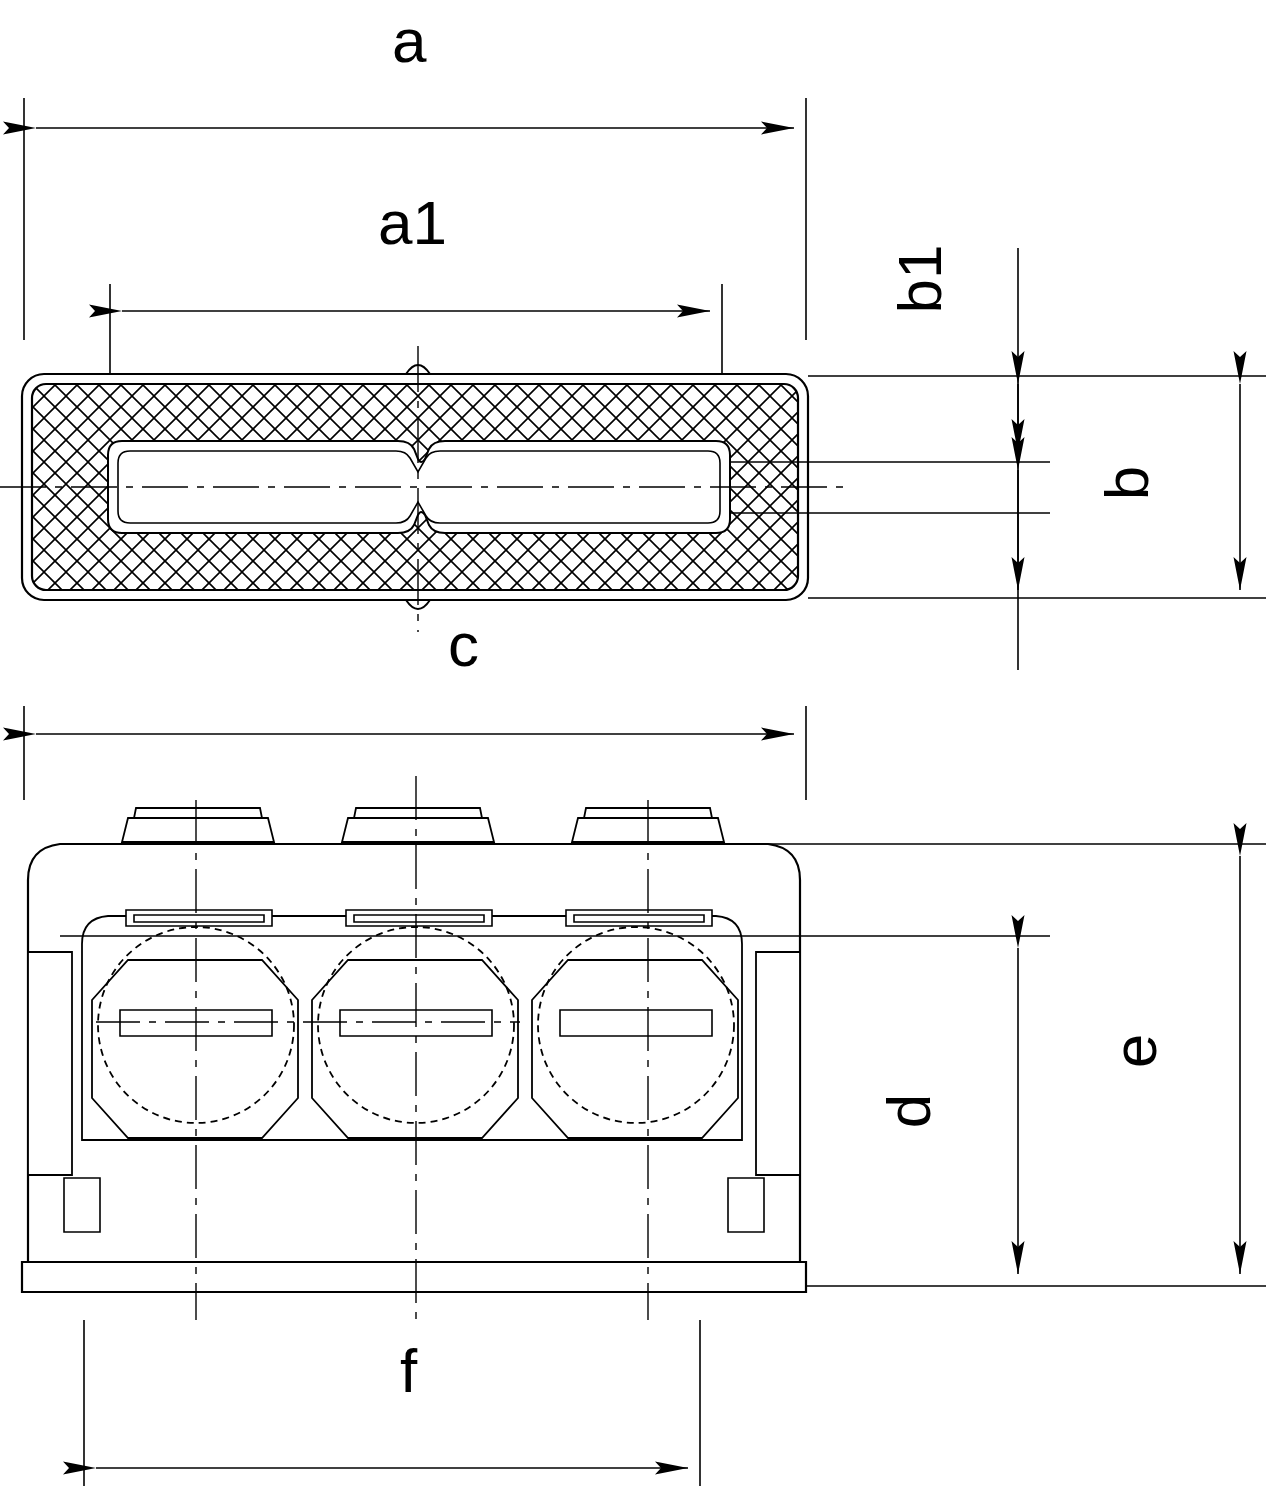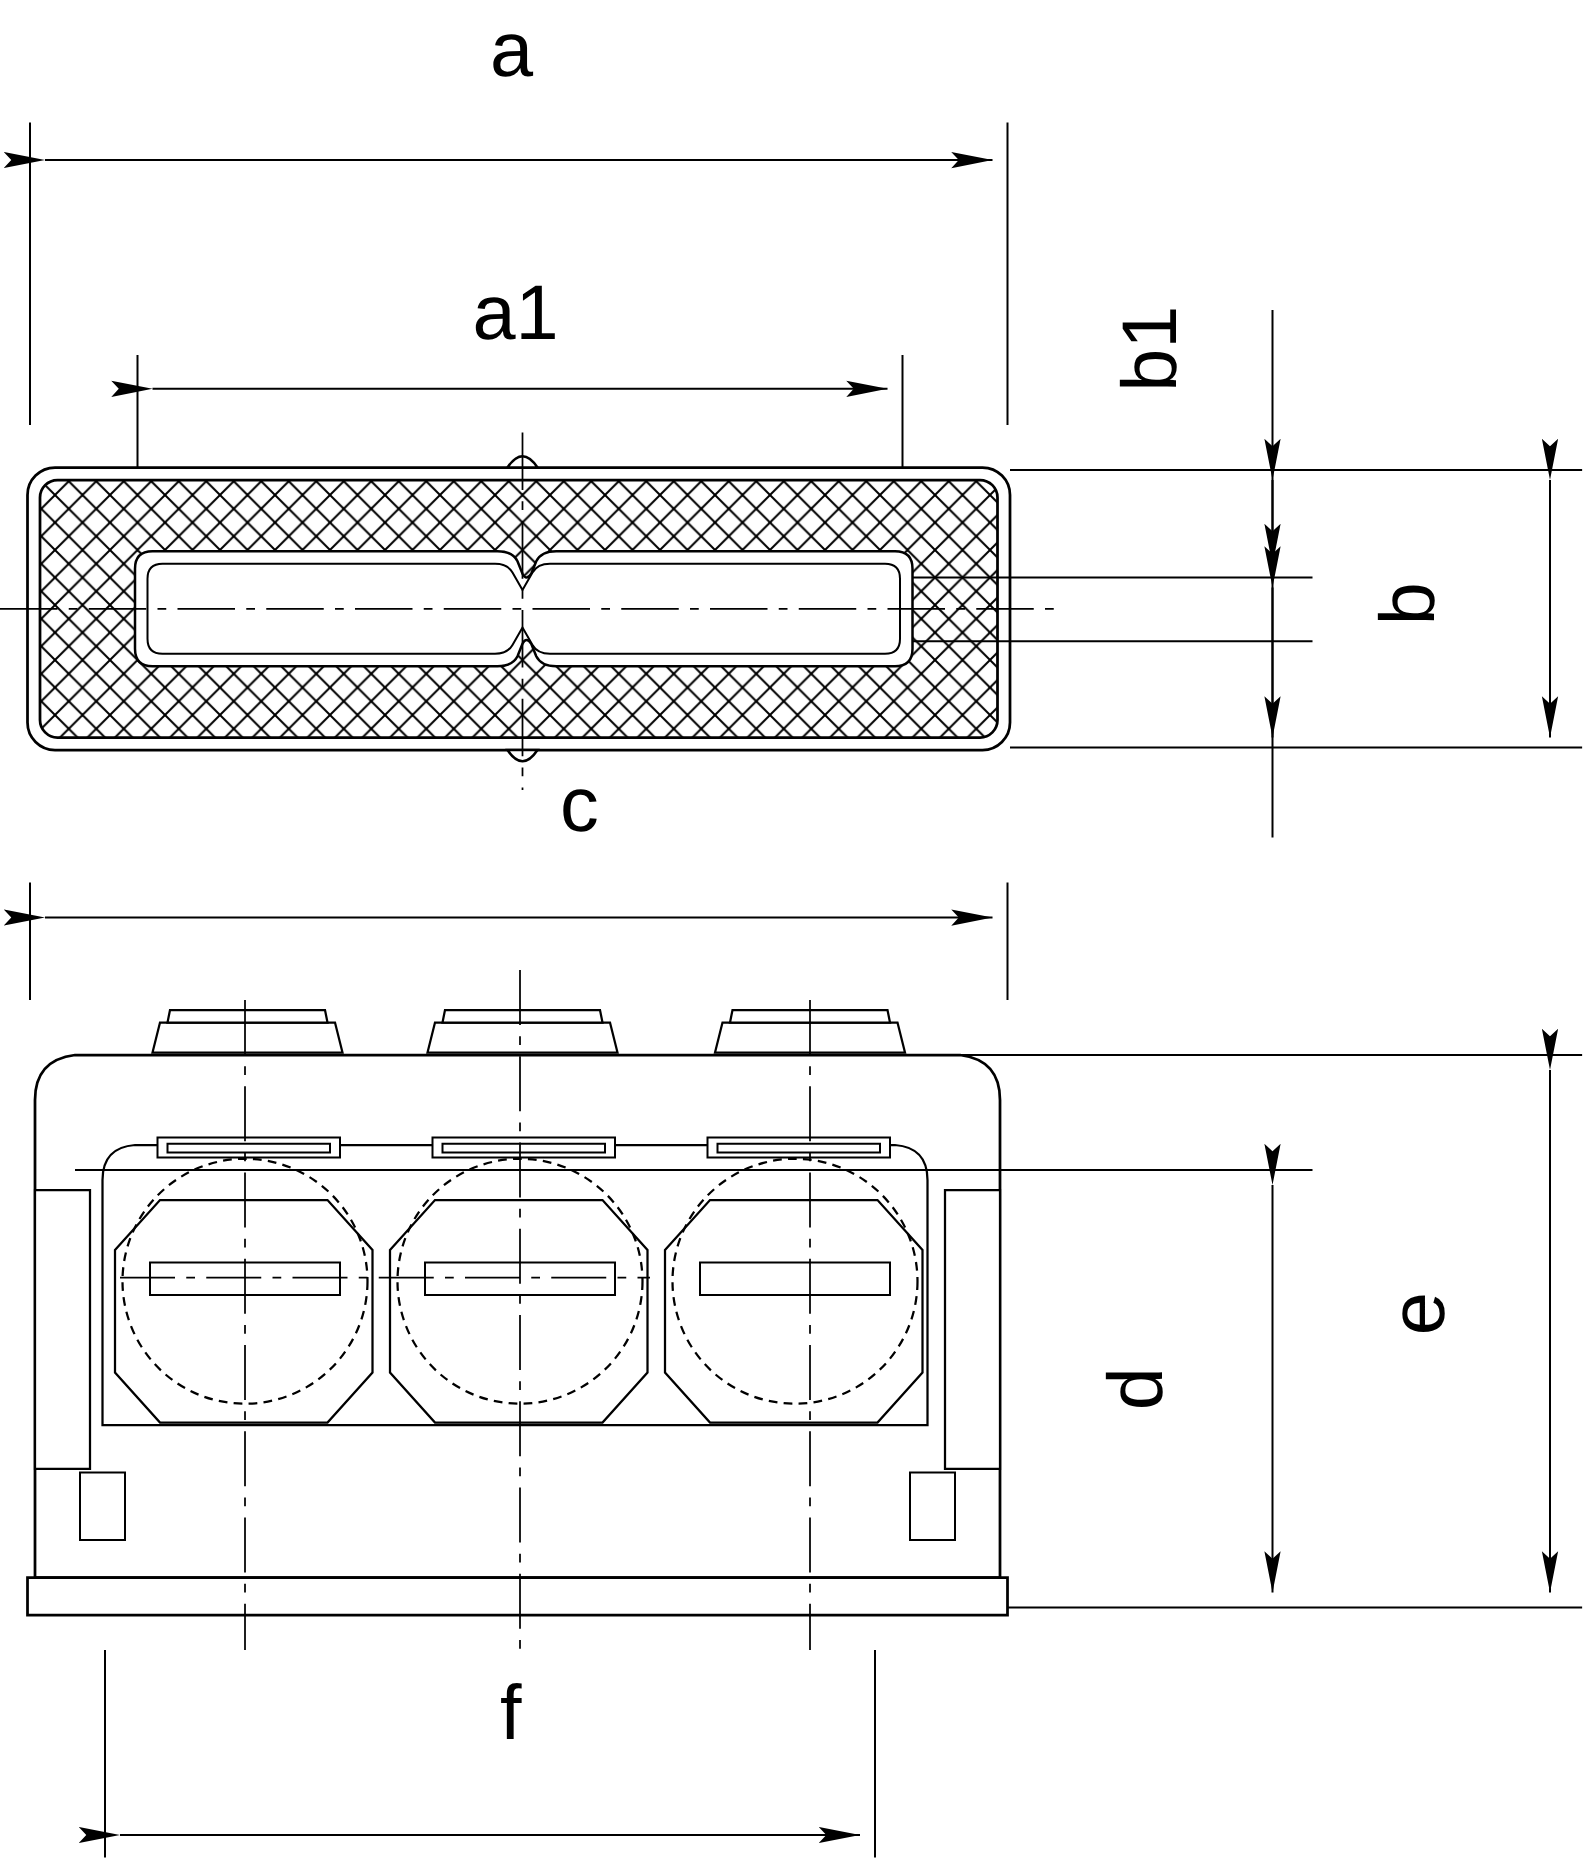--- a/index.html
+++ b/index.html
@@ -193,21 +193,21 @@
         <line x1="84" y1="1320" x2="84" y2="1486"></line>
         <line x1="700" y1="1320" x2="700" y2="1486"></line>
         <line x1="96" y1="1468" x2="688" y2="1468" marker-start="url(#arrL)" marker-end="url(#arrR)"></line>
       </g>
 
     </g>
   </svg>
 
   <div class="dimlabel" style="left:392px; top:10px; font-size:62px;">a</div>
 
-  <div class="dimlabel" style="left:378px; top:192px; font-size:62px;margin-top:28px;">a1</div>
+  <div class="dimlabel" style="left:378px; top:192px; font-size:62px;">a1</div>
 
   <div class="dimlabel rot" style="left:886px; top:248px; font-size:62px; transform: rotate(-90deg);">b1</div>
 
   <div class="dimlabel rot" style="left:1110px; top:452px; font-size:62px; transform: rotate(-90deg);">b</div>
 
   <div class="dimlabel" style="left:448px; top:614px; font-size:62px;">c</div>
 
   <div class="dimlabel rot" style="left:892px; top:1080px; font-size:62px; transform: rotate(-90deg);">d</div>
 
   <div class="dimlabel rot" style="left:1118px; top:1020px; font-size:62px; transform: rotate(-90deg);">e</div>

